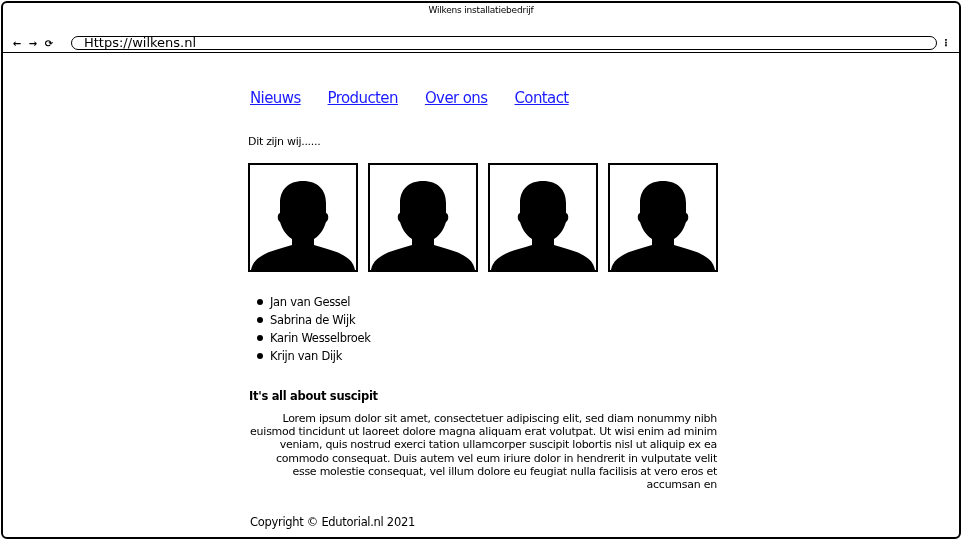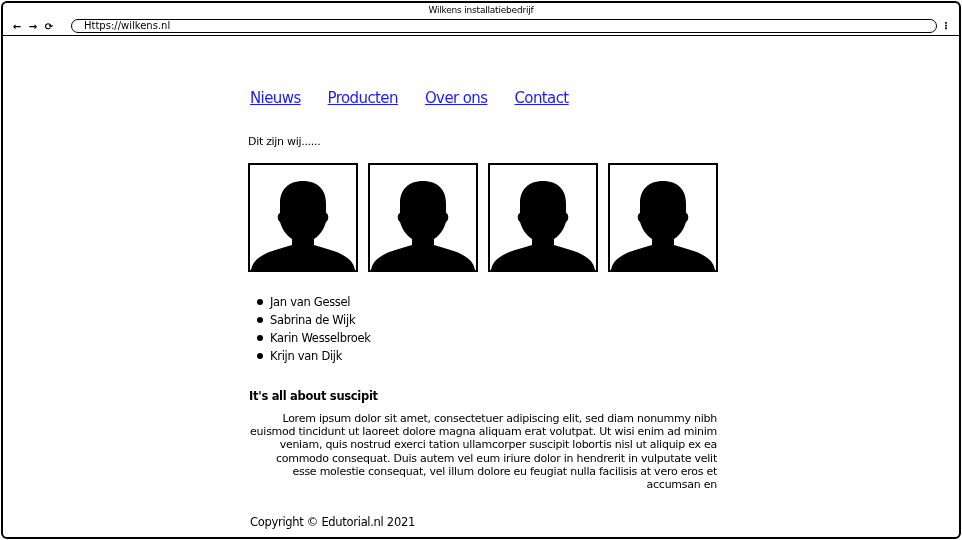--- a/index.html
+++ b/index.html
@@ -3,32 +3,32 @@
   <meta charset="utf-8">
   <style>
     * { box-sizing: border-box; margin: 0; padding: 0; }
     html, body { width: 962px; height: 540px; background: #ffffff; overflow: hidden; }
     body { font-family: "DejaVu Sans", sans-serif; color: #000; }
     .window {
       position: absolute; left: 1px; top: 1px; width: 960px; height: 538px;
       border: 2px solid #000; border-radius: 6px; background: #fff; overflow: hidden;
     }
     .titlebar {
-      height: 15px; text-align: center; font-size: 9px; line-height: 15px;
+      height: 32px; text-align: center; font-size: 9px; line-height: 15px;
       font-family: "DejaVu Sans", sans-serif; letter-spacing: -0.2px;
     }
     .toolbar {
       position: relative; height: 18px; border-bottom: 1.5px solid #000;
       display: flex; align-items: center;
     }
     .nav-btn { width: 16px; text-align: center; font-size: 10px; font-weight: bold; line-height: 14px; cursor: pointer; }
     .nav-btn.back { margin-left: 6px; }
     .url-bar {
       position: absolute; left: 68px; width: 866px; height: 14px; top: 1px;
-      border: 1.3px solid #000; border-radius: 8px; font-size: 10px; line-height: 12px;
+      border: 1.3px solid #000; border-radius: 8px; font-size: 13px; line-height: 12px;
       padding-left: 12px;
     }
     .menu-btn { position: absolute; right: 8px; top: 1px; font-size: 10px; font-weight: bold; line-height: 14px; }
 
     .page { position: absolute; left: 0; top: 35px; width: 960px; height: 500px; }
     .logo { position: absolute; left: 248px; top: 13px; }
     .logo-text { font-family: "Liberation Sans", sans-serif; font-weight: bold; font-size: 14.5px; color: #2e2e2e; letter-spacing: -0.2px; }
     .logo-dots { display: flex; gap: 1px; margin-top: -1px; margin-left: 2px; }
     .logo-dot { width: 6px; height: 6px; border-radius: 50%; background: #e8602c; }
 

